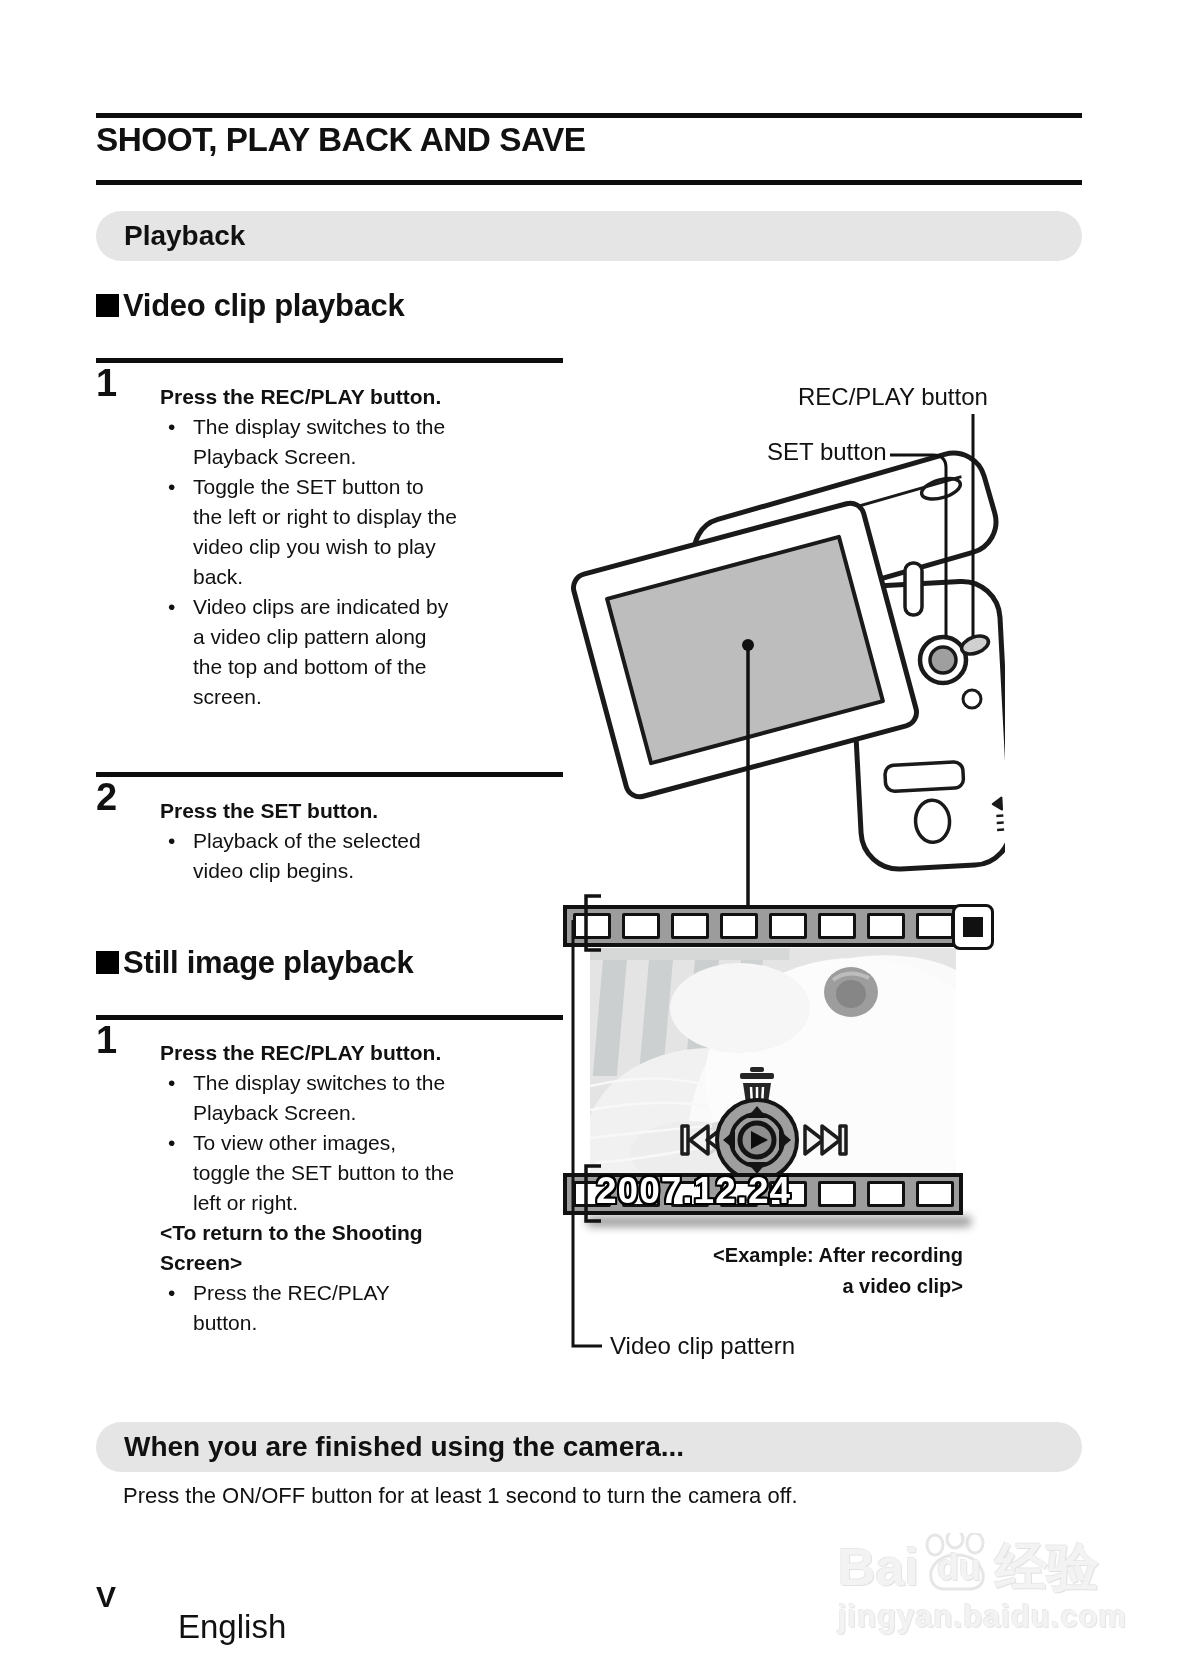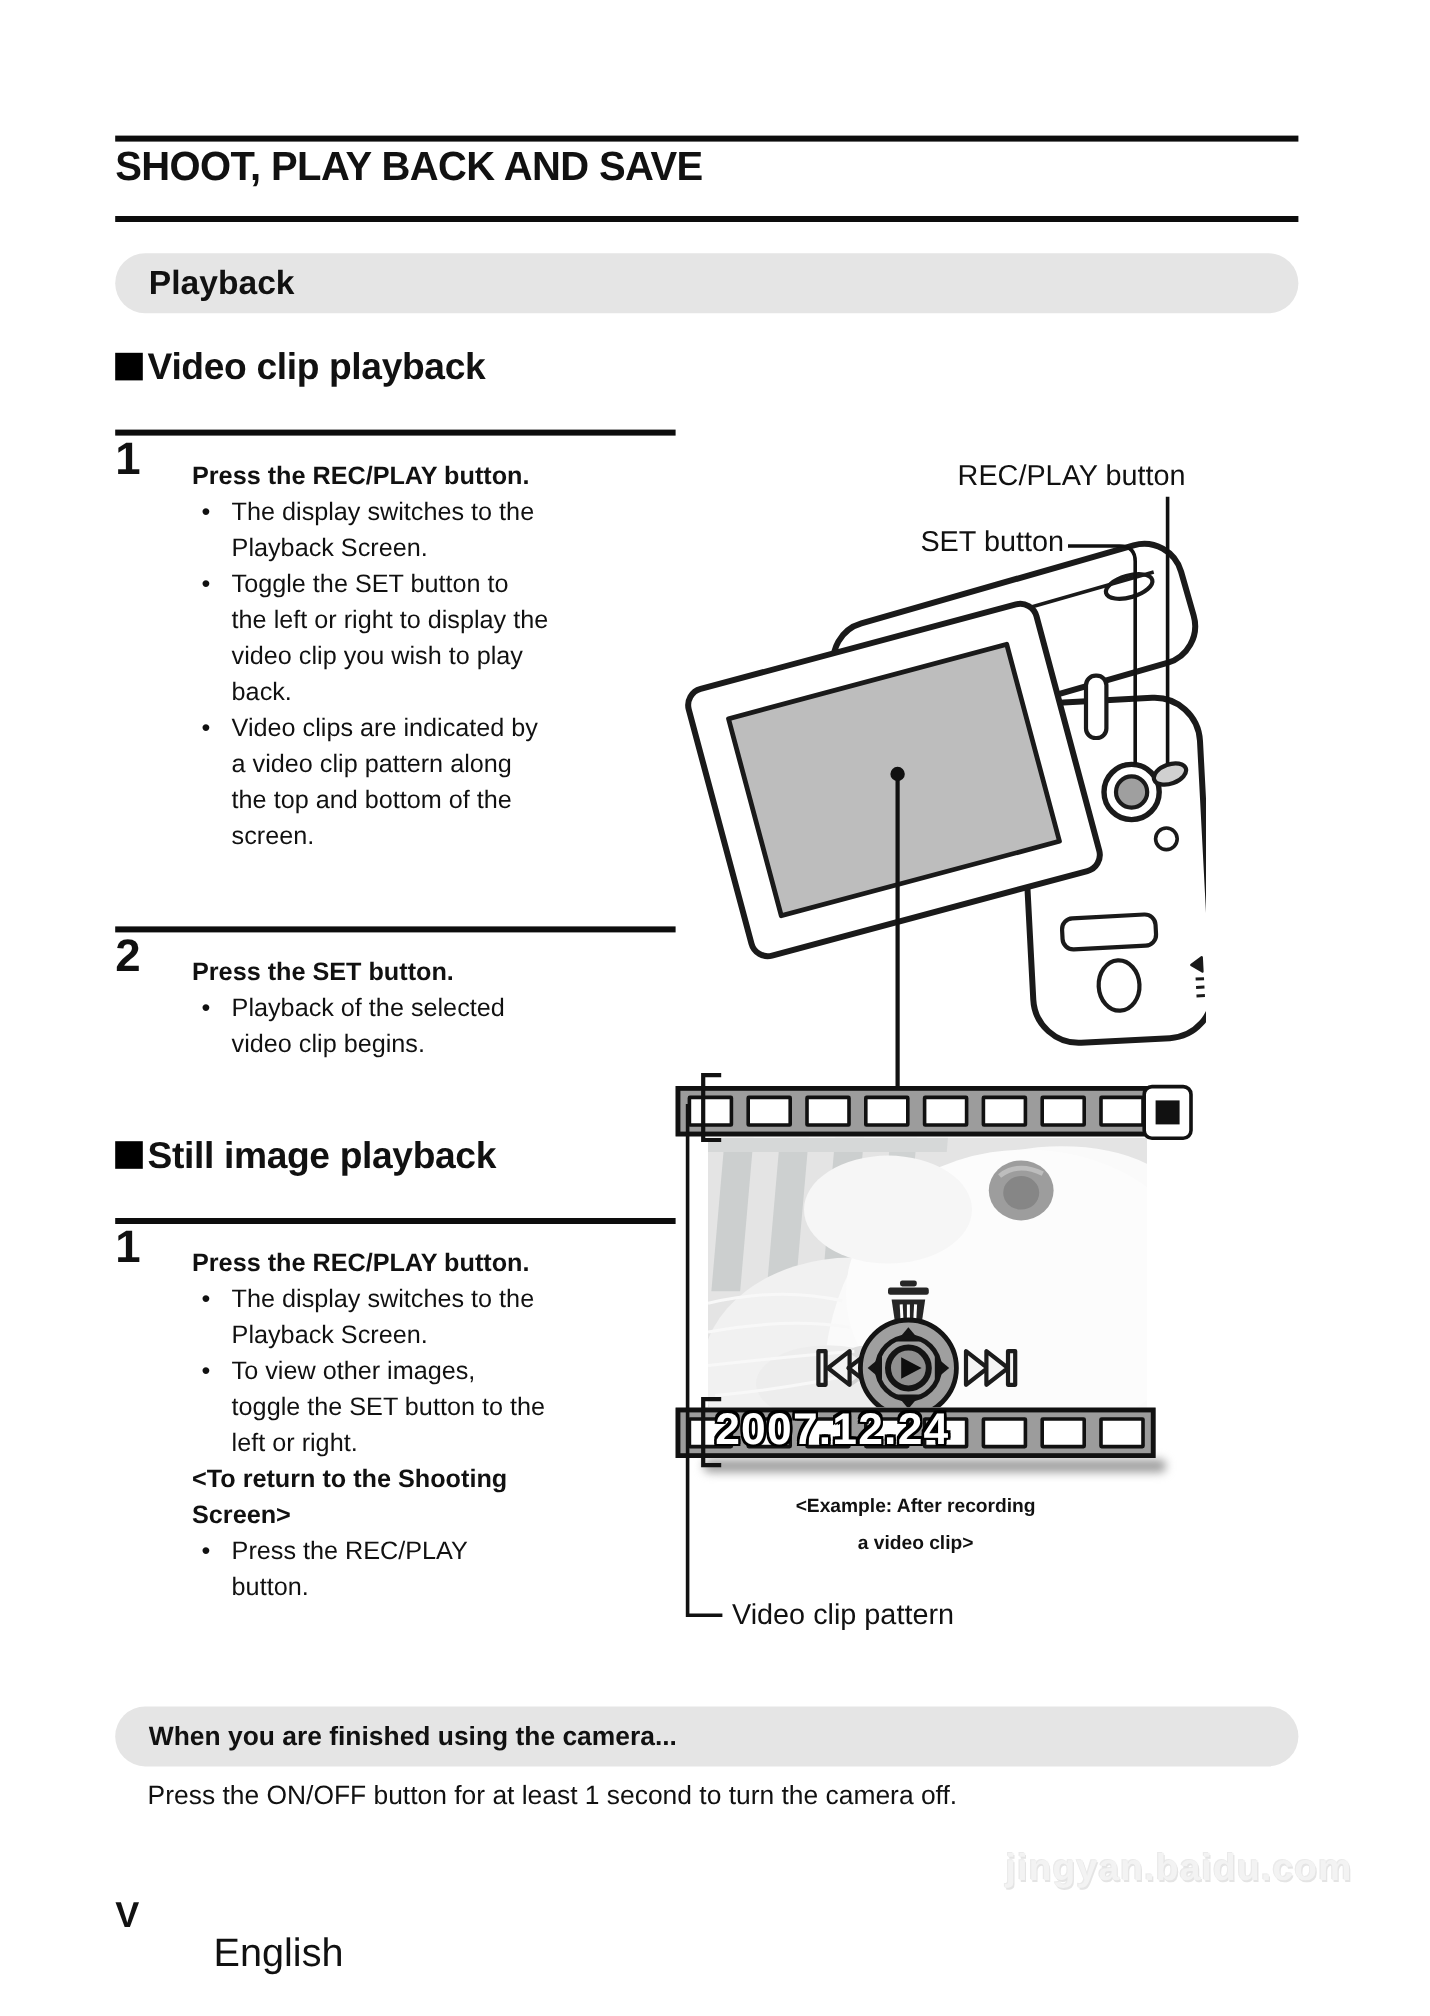--- a/index.html
+++ b/index.html
@@ -9,21 +9,21 @@
 
   
   .hrule{position:absolute;left:96px;width:986px;height:5px;background:#0d0d0d;}
   .page-title{position:absolute;left:96px;top:120px;font-size:34px;font-weight:bold;
               letter-spacing:-0.5px;transform:scaleX(0.98);transform-origin:left;}
 
   .pill{position:absolute;left:96px;width:986px;height:50px;background:#e5e5e5;
         border-radius:25px;display:flex;align-items:center;}
   .pill span{font-weight:bold;padding-left:28px;}
   .pill-1 span{font-size:28px;}
-  .pill-2 span{font-size:22px;}
+  .pill-2 span{font-size:28px;}
 
   .sec-head{position:absolute;left:96px;font-size:31px;font-weight:bold;letter-spacing:-0.3px;}
   .sq{display:inline-block;width:23px;height:23px;background:#000;margin-right:4px;vertical-align:-1px;}
 
   .step-rule{position:absolute;left:96px;width:467px;height:5px;background:#0d0d0d;}
   .step-num{position:absolute;left:96px;font-size:38px;font-weight:bold;}
   .step-body{position:absolute;left:160px;width:380px;font-size:21px;line-height:30px;}
   .step-title{font-weight:bold;white-space:pre-line;}
   .blist{list-style:none;margin:0;padding:0;}
   .blist li{position:relative;padding-left:33px;white-space:pre-line;}
@@ -43,22 +43,22 @@
   .stopbox{position:absolute;left:952px;top:904px;width:42px;height:46px;background:#fff;
            border:3px solid #111;border-radius:8px;box-sizing:border-box;z-index:3;
            display:flex;align-items:center;justify-content:center;}
   .stopsq{width:20px;height:20px;background:#111;}
   .strip-shadow{position:absolute;left:586px;top:1216px;width:386px;height:11px;background:#9f9f9f;
                 border-radius:6px;filter:blur(4px);z-index:0;}
   .date-stamp{position:absolute;left:596px;top:1170px;z-index:4;font-size:37px;font-weight:bold;
               color:#fff;letter-spacing:1px;
               text-shadow:-2px -2px 0 #000,2px -2px 0 #000,-2px 2px 0 #000,2px 2px 0 #000,
                           -2px 0 0 #000,2px 0 0 #000,0 -2px 0 #000,0 2px 0 #000;}
-  .caption{position:absolute;left:563px;top:1240px;width:400px;text-align:center;
-           font-size:16px;font-weight:bold;line-height:31px;white-space:pre-line;}
+  .caption{position:absolute;left:563px;top:1240px;width:400px;text-align:right;
+           font-size:20px;font-weight:bold;line-height:31px;white-space:pre-line;}
 
   
   .finish-body{position:absolute;left:123px;top:1483px;font-size:22px;}
   .pagenum{position:absolute;left:96px;top:1580px;font-size:30px;font-weight:bold;}
   .lang{position:absolute;left:178px;top:1583px;font-size:33px;margin-top:25px;}
 
   
   .wm{position:absolute;left:838px;top:1533px;color:#f3f3f3;z-index:0;}
   .wm-row{display:flex;align-items:flex-end;}
   .wm-big{font-size:52px;font-weight:bold;line-height:52px;
@@ -292,19 +292,34 @@
     </g>
     <circle cx="748" cy="645" r="6" fill="#111"></circle>
   </svg>
 
   <div class="pill pill-2" style="top:1422px">
     <span>When you are finished using the camera...</span>
   </div>
   <div class="finish-body">Press the ON/OFF button for at least 1 second to turn the camera off.</div>
 
   <div class="wm">
+    <div class="wm-row">
+      <span class="wm-big">Bai</span>
+      <span class="wm-du">
+        <svg width="72" height="60" viewBox="0 0 72 60">
+          <g fill="none" stroke="#e6e6e6" stroke-width="3">
+            <ellipse cx="14" cy="12" rx="8" ry="10"></ellipse>
+            <ellipse cx="34" cy="6" rx="8" ry="9"></ellipse>
+            <ellipse cx="54" cy="10" rx="8" ry="10"></ellipse>
+            <path d="M 10 38 Q 16 22 36 22 Q 56 22 62 40 Q 64 54 50 56 L 22 56 Q 8 54 10 38 Z"></path>
+          </g>
+        </svg>
+        <b>du</b>
+      </span>
+      <span class="wm-big wm-cn">经验</span>
+    </div>
     <div class="wm-url">jingyan.baidu.com</div>
   </div>
 
   <div class="pagenum">V</div>
   <div class="lang">English</div>
 
 </div>
 
 </body></html>

